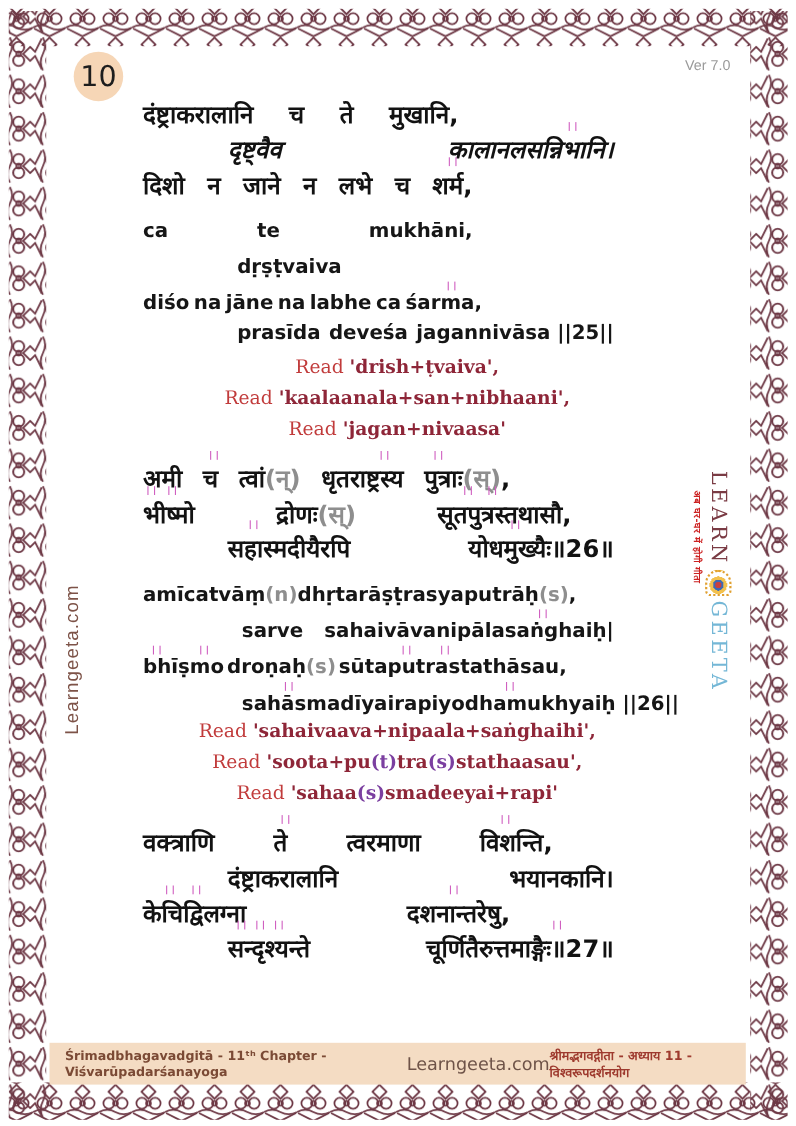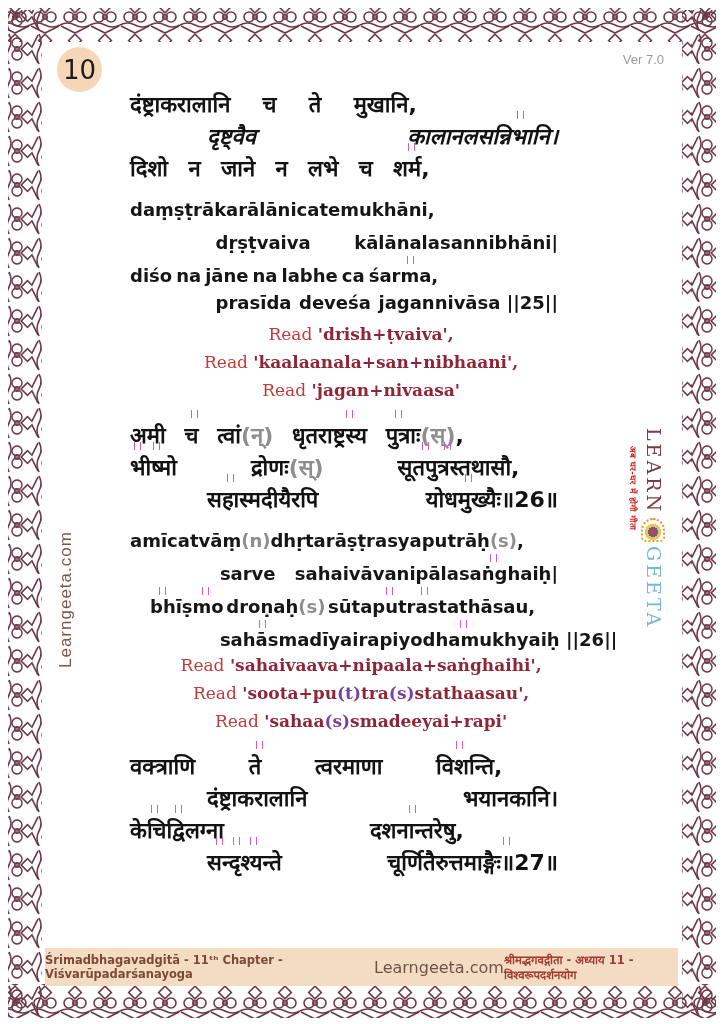--- a/index.html
+++ b/index.html
@@ -1,20 +1,20 @@
 <!DOCTYPE html>
 <html><head>
 <meta charset="utf-8">
 <style>
   html,body{margin:0;padding:0;background:#ffffff;}
   body{width:724px;height:1024px;overflow:hidden;font-family:"DejaVu Sans",sans-serif;}
   .page{position:relative;width:724px;height:1024px;background:#fff;}
   svg.frame{position:absolute;left:0;top:0;}
 
-  .pagenum{position:absolute;left:57px;top:47px;width:45px;height:45px;border-radius:50%;
+  .pagenum{position:absolute;left:67px;top:47px;width:45px;height:45px;border-radius:50%;
     background:#f6d6b6;display:flex;align-items:center;justify-content:center;
     font-size:26px;color:#1d1d1d;}
   .ver{position:absolute;right:60px;top:52px;color:#9a9a9a;font-size:13px;font-family:"Liberation Sans",sans-serif;}
 
   .content{position:absolute;left:130px;top:86px;width:428px;}
   .block{margin-bottom:5px;}
   .block.read{margin-left:8%;width:92%;margin-bottom:9px;}
   .line{display:flex;justify-content:space-between;align-items:flex-end;position:relative;}
   .sanskrit .line{height:32px;font-weight:700;font-size:22px;color:#121212;}
   .translit .line{height:33px;font-weight:700;font-size:18px;color:#161616;}
@@ -36,21 +36,21 @@
   .logo-learn{color:#7a3b44;font-size:19px;letter-spacing:3px;}
   .logo-geeta{color:#74b7d6;font-size:19px;letter-spacing:3px;}
   .emblem{display:inline-block;width:20px;height:20px;margin:4px 0;
     background:radial-gradient(circle at 50% 60%, #c84040 0 3px, #3d69b5 3px 5px, #f2c14e 5px 8px, #ffffff 8px);
     border:2px dotted #e0a030;border-radius:50% 50% 20% 20%;}
   .logo-tagline{position:absolute;left:-13px;top:18px;writing-mode:vertical-rl;
     color:#cc2222;font-size:8.5px;font-weight:700;letter-spacing:0.5px;white-space:nowrap;
     font-family:"DejaVu Sans",sans-serif;}
 
   .footer{position:absolute;left:45px;top:948px;width:633px;height:38px;background:#f4dcc3;
-    display:flex;align-items:center;justify-content:space-between;padding:0 0;box-sizing:border-box;}
+    display:flex;align-items:center;justify-content:space-between;padding:0 14px;box-sizing:border-box;}
   .footer-left{color:#7b4a35;font-size:11.5px;font-weight:700;}
   .footer-center{color:#6e5348;font-size:16px;}
   .footer-right{color:#9e3a2e;font-size:11.5px;font-weight:700;}
 </style>
 </head>
 <body>
 
 <div class="page">
 
   <svg class="frame" width="724" height="1024" aria-hidden="true">
@@ -102,28 +102,26 @@
           <span class="word">न</span>
           <span class="word">जाने</span>
           <span class="word">न</span>
           <span class="word">लभे</span>
           <span class="word">च</span>
           <span class="word">शर्म,<i class="acc" style="left: 40%;"></i></span>
         </div>
       </div>
       <div class="block translit">
         <div class="line" style="width: 70%;">
-          <span class="word">daṃṣṭrākarālāni</span>
           <span class="word">ca</span>
           <span class="word">te</span>
           <span class="word">mukhāni,</span>
         </div>
         <div class="line" style="margin-left: 20%; width: 80%;">
           <span class="word">dṛṣṭvaiva</span>
-          <span class="word">kālānalasannibhāni|</span>
         </div>
         <div class="line" style="width: 72%;">
           <span class="word">diśo</span>
           <span class="word">na</span>
           <span class="word">jāne</span>
           <span class="word">na</span>
           <span class="word">labhe</span>
           <span class="word">ca</span>
           <span class="word">śarma,<i class="acc" style="left: 55%;"></i></span>
         </div>
@@ -144,38 +142,38 @@
           <span class="word">च<i class="acc" style="left: 45%;"></i></span>
           <span class="word">त्वां<span class="gp">(न्)</span></span>
           <span class="word">धृतराष्ट्रस्य<i class="acc" style="left: 72%;"></i></span>
           <span class="word">पुत्राः<span class="gp">(स्)</span>,<i class="acc" style="left: 12%;"></i></span>
         </div>
         <div class="line" style="width: 91%;">
           <span class="word">भीष्मो<i class="acc" style="left: 8%;"></i><i class="acc" style="left: 50%;"></i></span>
           <span class="word">द्रोणः<span class="gp">(स्)</span></span>
           <span class="word">सूतपुत्रस्तथासौ,<i class="acc" style="left: 20%;"></i><i class="acc" style="left: 38%;"></i></span>
         </div>
-        <div class="line" style="margin-left: 18%; width: 82%;">
+        <div class="line" style="margin-left: 18%; width: 82%; align-items: center;">
           <span class="word">सहास्मदीयैरपि<i class="acc" style="left: 18%;"></i></span>
           <span class="word">योधमुख्यैः॥26॥<i class="acc" style="left: 30%;"></i></span>
         </div>
       </div>
       <div class="block translit">
         <div class="line" style="width: 72%;">
           <span class="word">amī</span>
           <span class="word">ca</span>
           <span class="word">tvāṃ<span class="gp">(n)</span></span>
           <span class="word">dhṛtarāṣṭrasya</span>
           <span class="word">putrāḥ<span class="gp">(s)</span>,</span>
         </div>
         <div class="line" style="margin-left: 21%; width: 79%;">
           <span class="word">sarve</span>
           <span class="word">sahaivāvanipālasaṅghaiḥ|<i class="acc" style="left: 74%;"></i></span>
         </div>
-        <div class="line" style="width: 90%; margin-left: 20px;">
+        <div class="line" style="width: 90%;">
           <span class="word">bhīṣmo<i class="acc" style="left: 12%;"></i><i class="acc" style="left: 70%;"></i></span>
           <span class="word">droṇaḥ<span class="gp">(s)</span></span>
           <span class="word">sūtaputrastathāsau,<i class="acc" style="left: 28%;"></i><i class="acc" style="left: 45%;"></i></span>
         </div>
         <div class="line" style="margin-left: 21%; width: 79%;">
           <span class="word">sahāsmadīyairapi<i class="acc" style="left: 22%;"></i></span>
           <span class="word">yodhamukhyaiḥ ||26||<i class="acc" style="left: 28%;"></i></span>
         </div>
       </div>
       <div class="block read">

